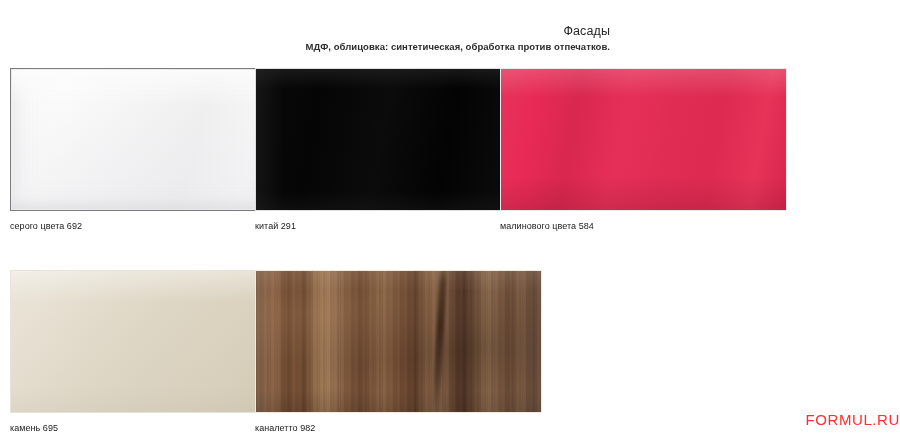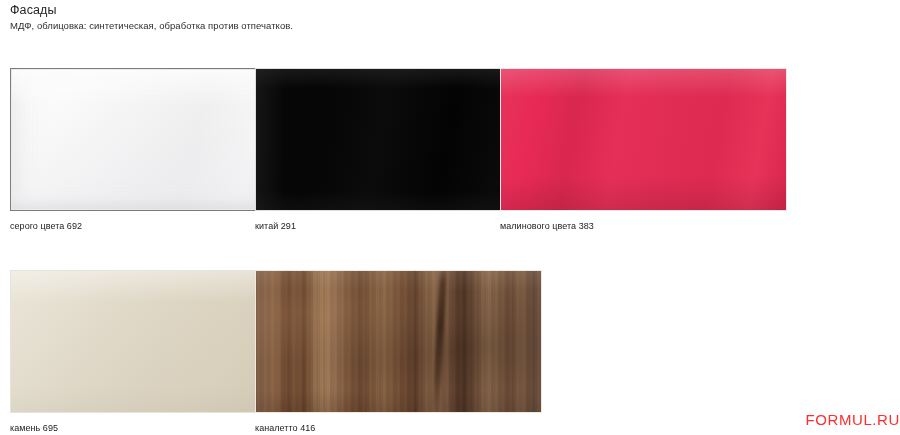--- a/index.html
+++ b/index.html
@@ -15,35 +15,36 @@
     overflow: hidden;
     font-family: "Liberation Sans", sans-serif;
     color: #2b2b2b;
     -webkit-font-smoothing: antialiased;
   }
 
   
   .header {
     position: absolute;
     left: 10px;
-    top: 3px;
+    top: 24px;
     width: 600px;
+    text-align: right;
   }
   .header-title {
     font-size: 12.5px;
     line-height: 15px;
     font-weight: 400;
     color: #262626;
     margin: 0 0 2px 0;
     letter-spacing: .1px;
   }
   .header-subtitle {
     font-size: 9.5px;
     line-height: 12px;
-    font-weight: 400;
+    font-weight: 700;
     color: #2e2e2e;
     margin: 0;
     letter-spacing: .05px;
   }
 
   
   .swatch-grid {
     position: absolute;
     left: 10px;
     top: 68px;
@@ -305,41 +306,41 @@
       <div class="swatch-label">серого цвета 692</div>
     </div>
 
     <div class="swatch-cell">
       <div class="swatch-tile tile-black"></div>
       <div class="swatch-label">китай 291</div>
     </div>
 
     <div class="swatch-cell">
       <div class="swatch-tile tile-raspberry"></div>
-      <div class="swatch-label">малинового цвета 383</div>
+      <div class="swatch-label">малинового цвета 584</div>
     </div>
 
   </div>
 
   <div class="swatch-row">
 
     <div class="swatch-cell">
       <div class="swatch-tile tile-stone"></div>
       <div class="swatch-label">камень 695</div>
     </div>
 
     <div class="swatch-cell">
       <div class="swatch-tile tile-walnut">
         <span class="grain-a"></span>
         <span class="grain-b"></span>
         <span class="grain-c"></span>
         <span class="knot"></span>
         <span class="sheen"></span>
       </div>
-      <div class="swatch-label">каналетто 416</div>
+      <div class="swatch-label">каналетто 982</div>
     </div>
 
     <div class="swatch-cell"></div>
 
   </div>
 
 </div>
 
 <div class="watermark">FORMUL.RU</div>
 

